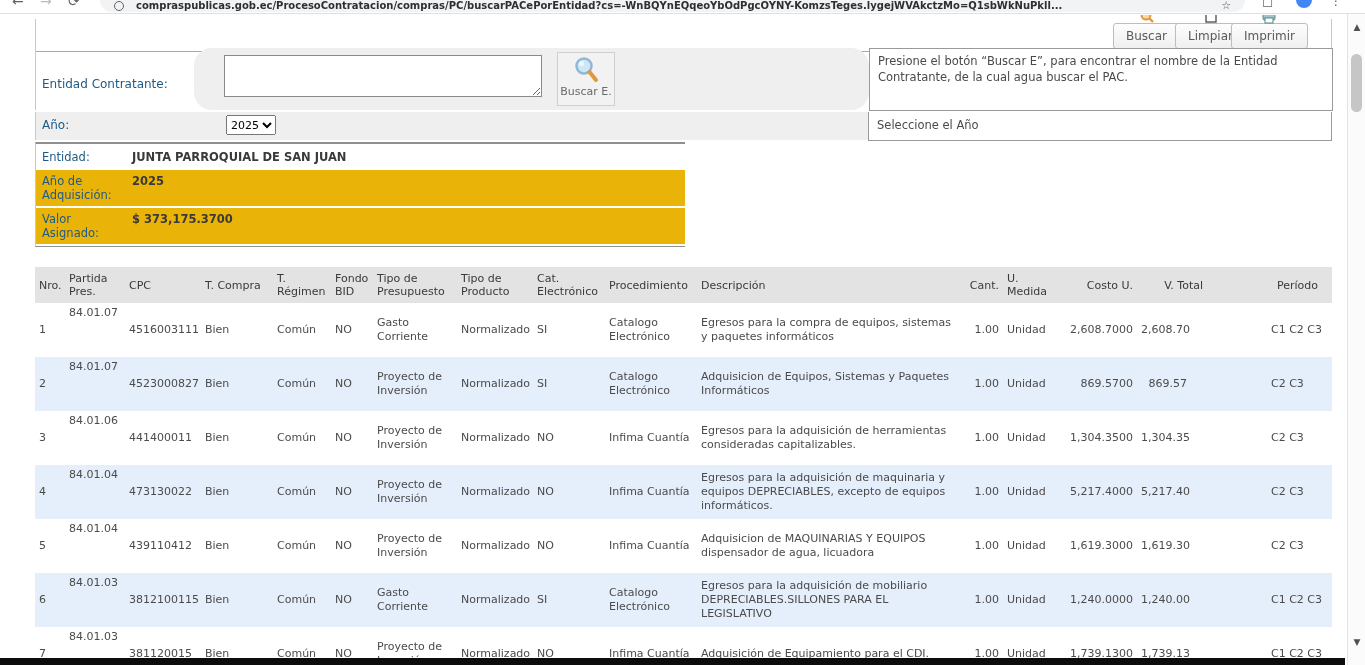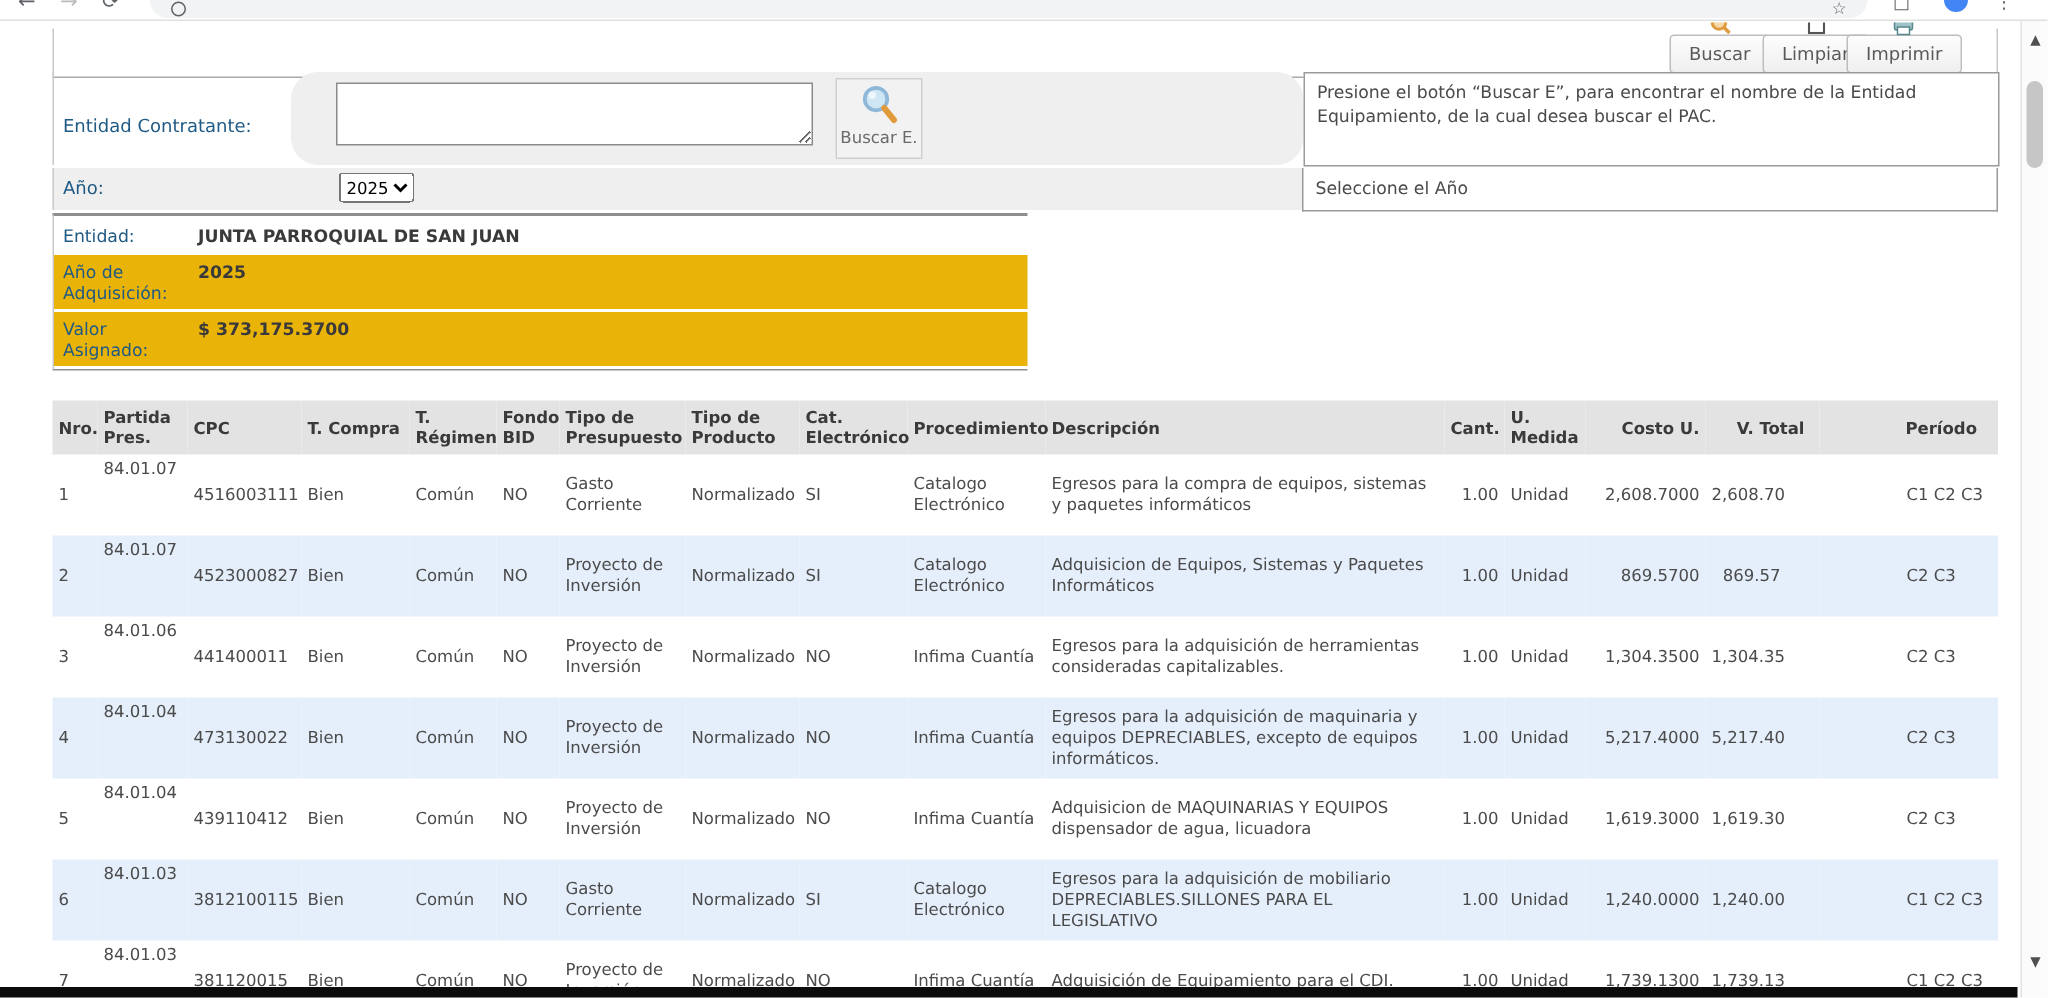--- a/index.html
+++ b/index.html
@@ -72,21 +72,21 @@
   .info-table { width:100%; border-collapse:separate; border-spacing:0 2px; }
   .info-table td { font-size:11.5px; padding:4px 6px; vertical-align:top; }
   .info-table td.il { width:90px; color:#1f5a85; }
   .info-table td.iv { font-weight:bold; color:#3a3a3a; }
   .info-table tr:nth-child(n+2) td { background:#eab308; }
 
   
   .pac-table { position:absolute; left:35px; top:253px; width:1297px;
     border-collapse:collapse; table-layout:fixed; font-size:11px; color:#4b4b4b; }
   .pac-table thead tr { height:36px; background:#e3e3e3; }
-  .pac-table th { font-weight:bold; color:#3a3a3a; text-align:left; padding:2px 4px;
+  .pac-table th { font-weight:normal; color:#3a3a3a; text-align:left; padding:2px 4px;
     line-height:13px; vertical-align:middle; }
   .pac-table tbody tr { height:54px; }
   .pac-table tbody tr:nth-child(even) { background:#e5eefb; }
   .pac-table td { padding:2px 4px; line-height:14px; vertical-align:middle; }
   .pac-table .c1-cell { vertical-align:top; padding-top:3px; }
   .pac-table th.c11, .pac-table td.c11 { text-align:right; }
   .pac-table th.c13, .pac-table td.c13 { text-align:right; }
   .pac-table th.c14 { text-align:right; padding-right:10px; }
   .pac-table td.c14 { text-align:right; padding-right:26px; }
   .pac-table th.c15 { text-align:right; padding-right:14px; }
@@ -110,20 +110,21 @@
 </style>
 </head>
 <body>
 
 <div class="chrome">
   <span class="nav-glyph" style="left:12px">←</span>
   <span class="nav-glyph" style="left:40px;color:#b9bcbf">→</span>
   <span class="nav-glyph" style="left:68px">⟳</span>
   <div class="url-pill">
     <span class="tune-ico"></span>
+    <span class="url-text">compraspublicas.gob.ec/ProcesoContratacion/compras/PC/buscarPACePorEntidad?cs=-WnBQYnEQqeoYbOdPgcOYNY-KomzsTeges.lygejWVAkctzMo=Q1sbWkNuPkll...</span>
     <span class="star-ico">☆</span>
   </div>
   <span class="chr-right" style="left:1262px">□</span>
   <span class="avatar-dot"></span>
   <span class="chr-right" style="left:1330px">⋮</span>
 </div>
 
 <div class="page">
 
   <div class="toolbar">
@@ -164,21 +165,21 @@
         <textarea class="entidad-ta" style=""></textarea>
         <div class="buscar-e">
           <svg class="mag" width="26" height="28" viewBox="0 0 26 28">
             <circle cx="11" cy="10" r="7.5" fill="#cfe6f5" stroke="#8fb8d8" stroke-width="2.5"></circle>
             <circle cx="8.5" cy="7.5" r="2.5" fill="#eef7fd"></circle>
             <line x1="16.5" y1="16" x2="23" y2="24" stroke="#e09a3c" stroke-width="4" stroke-linecap="round"></line>
           </svg>
           <span class="be-lbl">Buscar E.</span>
         </div>
       </div>
-      <div class="help-box1">Presione el botón “Buscar E”, para encontrar el nombre de la Entidad Equipamiento, de la cual desea buscar el PAC.</div>
+      <div class="help-box1">Presione el botón “Buscar E”, para encontrar el nombre de la Entidad Contratante, de la cual agua buscar el PAC.</div>
     </div>
 
     <div class="row-anio">
       <span class="blue-lbl anio-lbl">Año:</span>
       <select class="anio-sel">
         <option>2025</option>
       </select>
     </div>
     <div class="help-box2">Seleccione el Año</div>
   </div>

